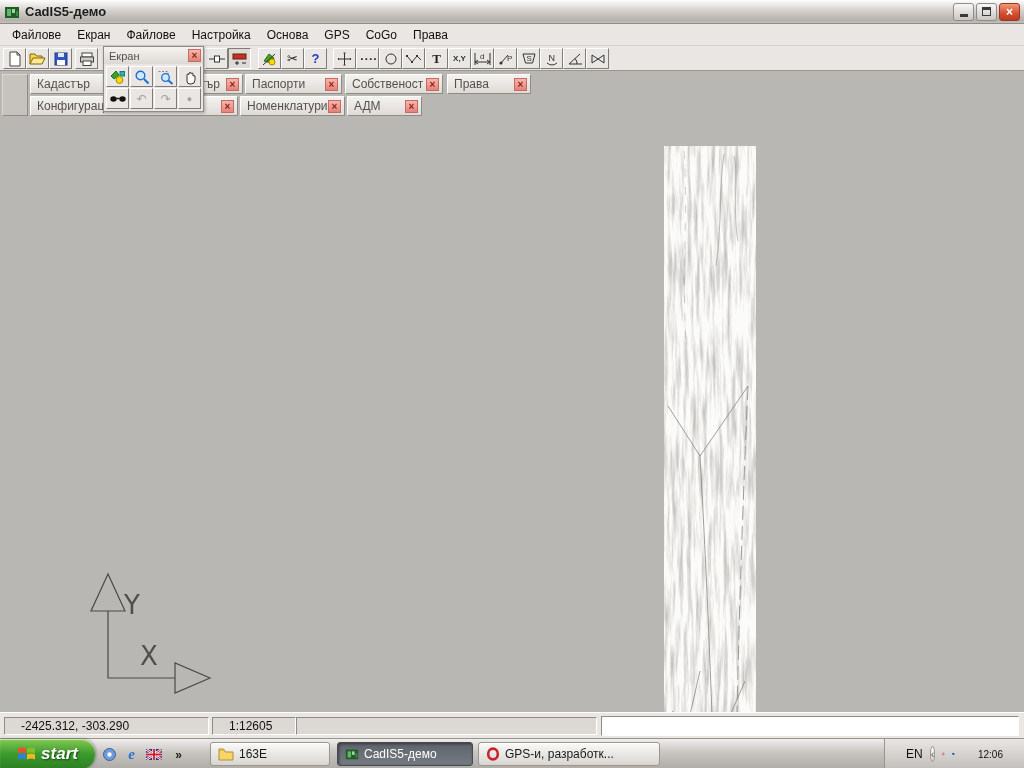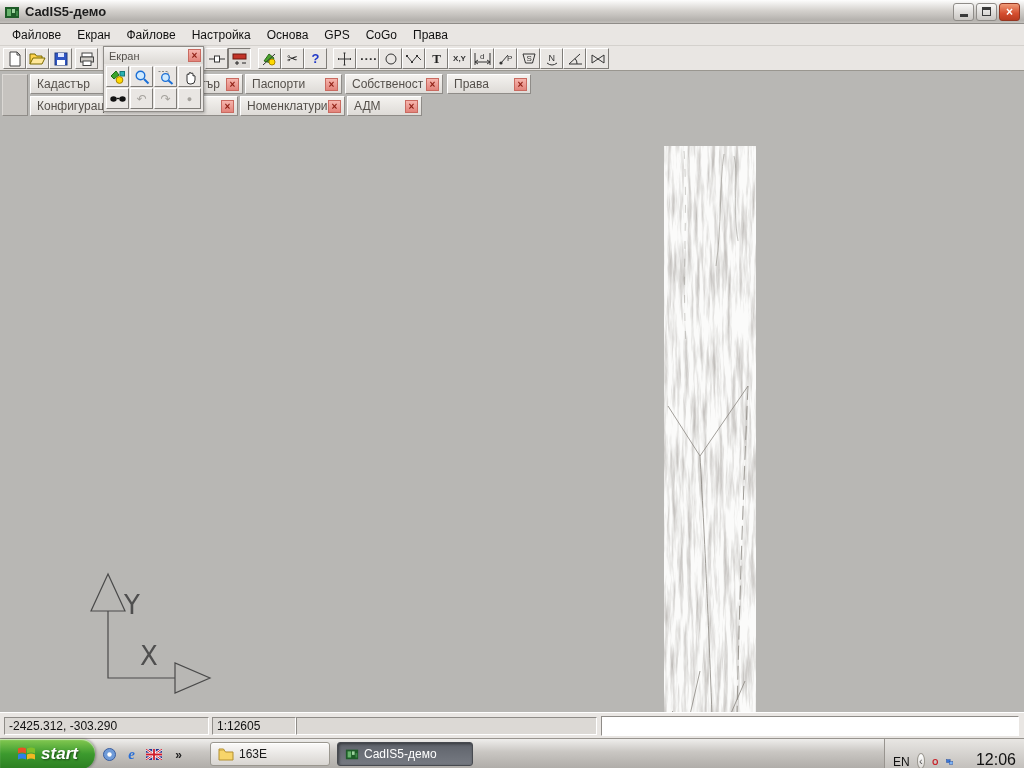--- a/index.html
+++ b/index.html
@@ -60,44 +60,44 @@
   
   .canvas{position:absolute;top:71px;left:0;width:1024px;height:641px;background:#b8b7b4;z-index:0}
   .axes{position:absolute;left:80px;top:495px;z-index:1}
   .axes text{font-family:"DejaVu Sans",sans-serif;fill:#4f4f4f}
   .strip{position:absolute;left:664px;top:75px;z-index:1}
 
   
   .statusbar{position:absolute;top:712px;left:0;width:1024px;height:26px;background:#e9e6e3;
     border-top:1px solid #fff;z-index:20}
   .sfield{position:absolute;top:4px;height:18px;border:1px solid;border-color:#8f8c88 #fff #fff #8f8c88;
-    background:#dcd9d5;font-size:12px;color:#111;padding:1px 4px;overflow:hidden;white-space:nowrap}
+    background:#dcd9d5;font-size:12px;color:#111;padding:1px 16px;overflow:hidden;white-space:nowrap}
   .sfield.cmd{background:#fff;top:3px;height:20px;font-family:"Liberation Sans",sans-serif;border-radius:0}
   input.sfield{outline:none}
 
   
   .taskbar{position:absolute;top:738px;left:0;width:1024px;height:30px;
     background:linear-gradient(#efeeec,#c9c6c2 45%,#b0ada9);border-top:1px solid #98948f;z-index:50}
   .start{position:absolute;left:0;top:0;height:30px;width:95px;border-radius:0 14px 14px 0;
     background:linear-gradient(#85ca52,#3c9a2e 50%,#2c7f22);display:flex;align-items:center;
     justify-content:center;gap:5px;color:#fff;font-style:italic;font-weight:bold;font-size:17px;
     text-shadow:1px 1px 2px rgba(0,0,0,.55);
     box-shadow:inset 0 1px 1px rgba(255,255,255,.6),1px 0 3px rgba(0,0,0,.35)}
   .qlicon{position:absolute;top:7px;width:17px;height:17px;display:flex;align-items:center;justify-content:center}
   .chev{font-size:12px;font-weight:bold;color:#222}
   .taskbtn{position:absolute;top:3px;height:24px;border-radius:3px;
     background:linear-gradient(#fbfaf9,#d8d5d1);border:1px solid #9a978f;display:flex;align-items:center;
     gap:5px;padding:0 7px;font-size:12px;color:#1a1a1a;white-space:nowrap;overflow:hidden;
     box-shadow:inset 0 1px 0 #fff}
   .taskbtn.active{background:linear-gradient(#5f636b,#767a82);color:#fff;border-color:#474a50;
     box-shadow:inset 1px 1px 3px rgba(0,0,0,.45)}
-  .tray{position:absolute;left:884px;top:0;height:30px;right:0;display:flex;align-items:flex-end;
-    gap:7px;padding:0 8px;border-left:1px solid #98948f;background:linear-gradient(#e8e6e3,#c2bfbb)}
+  .tray{position:absolute;left:884px;top:0;height:30px;right:0;display:flex;align-items:center;
+    gap:7px;padding:0 21px;border-left:1px solid #98948f;background:linear-gradient(#e8e6e3,#c2bfbb)}
   .tray .lang{font-size:12px;color:#111}
-  .tray .time{font-size:16px;color:#111;margin-left:16px}
+  .tray .time{font-size:10px;color:#111;margin-left:16px}
   .traychev{width:16px;height:16px;border-radius:50%;background:linear-gradient(#fff,#dcd9d5);
     border:1px solid #9a978f;font-size:11px;color:#555;display:flex;align-items:center;
     justify-content:center;line-height:1}
 </style>
 </head>
 <body>
 
 <div class="canvas">
 
   <svg class="axes" width="140" height="130" viewBox="0 0 140 130">
@@ -420,20 +420,26 @@
   </div>
   <div class="taskbtn active" style="left:337px;width:136px">
     <svg width="14" height="14" viewBox="0 0 16 16">
       <rect x="1" y="3" width="14" height="11" fill="#1e5c28"></rect>
       <rect x="3" y="5" width="4" height="7" fill="#67b36c"></rect>
       <rect x="8" y="5" width="3" height="4" fill="#9fd3a0"></rect>
       <rect x="12" y="7" width="2" height="5" fill="#3e8747"></rect>
     </svg>
     <span>CadIS5-демо</span>
   </div>
+  <div class="taskbtn" style="left:478px;width:182px">
+    <svg width="14" height="14" viewBox="0 0 16 16">
+      <ellipse cx="8" cy="8" rx="5.5" ry="6.2" fill="none" stroke="#c9252d" stroke-width="3"></ellipse>
+    </svg>
+    <span>GPS-и, разработк...</span>
+  </div>
 
   <div class="tray">
     <span class="lang">EN</span>
     <span class="traychev">‹</span>
     <svg width="14" height="14" viewBox="0 0 16 16">
       <ellipse cx="8" cy="8" rx="5.5" ry="6.2" fill="none" stroke="#c9252d" stroke-width="3"></ellipse>
     </svg>
     <svg width="16" height="14" viewBox="0 0 16 14">
       <rect x="1" y="2" width="8" height="6" fill="#3b76d6" stroke="#1d4a9e"></rect>
       <rect x="7" y="6" width="8" height="6" fill="#7fb3f4" stroke="#1d4a9e"></rect>

